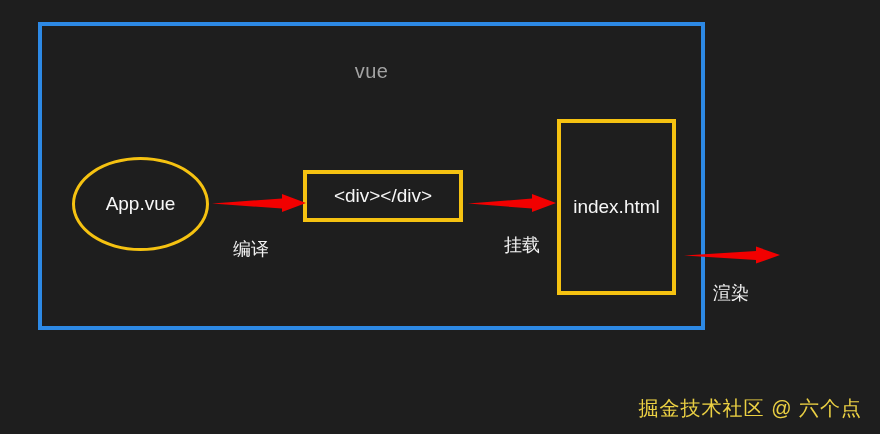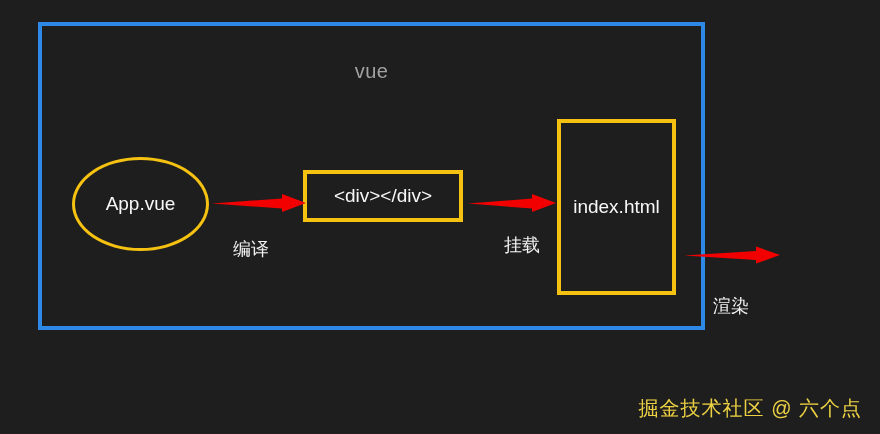--- a/index.html
+++ b/index.html
@@ -93,21 +93,21 @@
 
   
   .edge-label {
     position: absolute;
     color: #f2f2f2;
     font-size: 18px;
     white-space: nowrap;
   }
   #label-compile { left: 212px; top: 237px; margin-left: 21px; }
   #label-mount   { left: 504px; top: 233px; }
-  #label-render  { left: 713px; top: 294px; }
+  #label-render  { left: 713px; top: 281px; }
 
   
   .watermark {
     position: absolute;
     right: 18px;
     bottom: 12px;
     color: #fde047;
     font-size: 20px;
     letter-spacing: 1px;
     white-space: nowrap;

